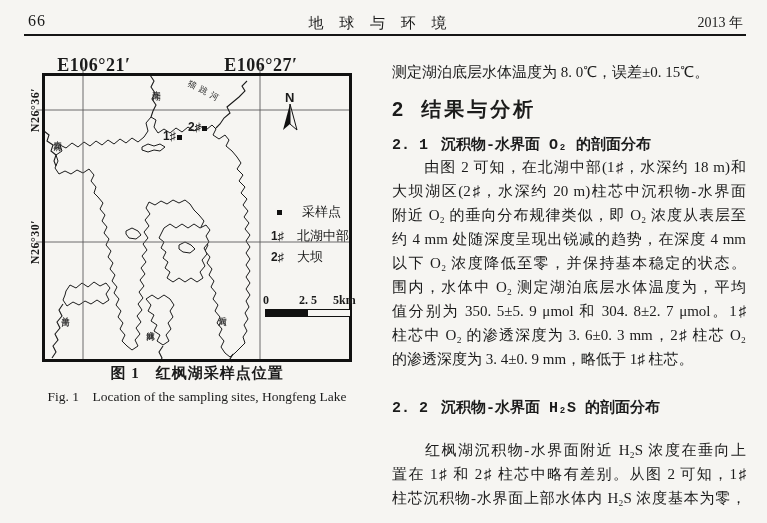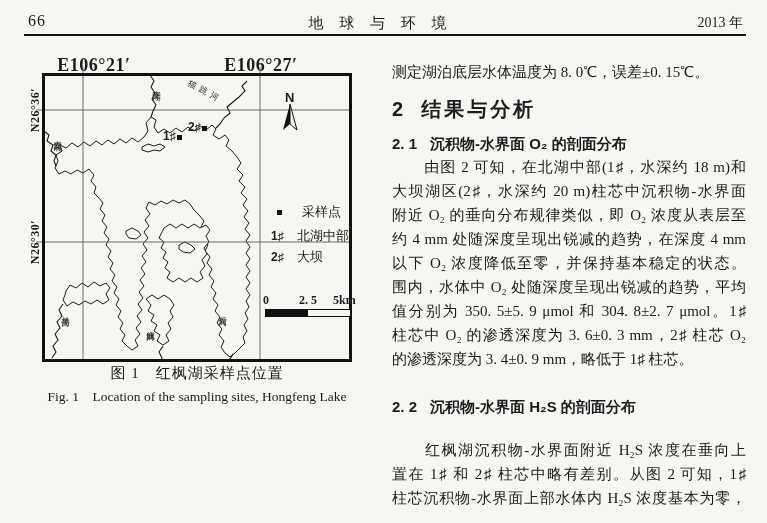--- a/index.html
+++ b/index.html
@@ -18,31 +18,31 @@
   .riverlab{font-size:8.5px;color:#2a2a2a;writing-mode:vertical-rl;letter-spacing:1px;line-height:9px;}
   .riverlab-diag{font-size:8.5px;color:#2a2a2a;letter-spacing:4px;transform:rotate(28deg);white-space:nowrap;}
   .sitelab{font-size:12px;font-weight:bold;font-family:"Liberation Sans",sans-serif;}
   .sq{width:5px;height:5px;background:#111;}
   .legtext{font-size:13px;white-space:nowrap;}
   .legkey{font-size:12px;font-weight:bold;font-family:"Liberation Sans",sans-serif;}
   .scalelab{font-size:12px;font-weight:bold;}
   .scalebar{left:265px;top:309px;width:84px;height:6px;border:1px solid #111;background:#f6f5f2;}
   .scalebar .fill{width:50%;height:100%;background:#111;}
   .north-n{font-size:13px;font-weight:bold;font-family:"Liberation Sans",sans-serif;}
-  .cap-cn{left:47px;top:364px;width:300px;text-align:center;font-size:15px;letter-spacing:1px;}
+  .cap-cn{left:47px;top:364px;width:300px;text-align:center;font-size:15px;letter-spacing:1px;font-weight:bold;}
   .cap-en{left:27px;top:388px;width:340px;text-align:center;font-size:13.5px;}
   
   .bodyline{font-size:15px;line-height:24px;height:24px;text-align:justify;text-align-last:justify;white-space:nowrap;}
   .bodyline.short{text-align-last:left;}
   .colL{left:27px;top:419px;width:347px;}
   .colR{left:392px;width:354px;}
   .h2row{font-family:"Liberation Sans",sans-serif;font-weight:bold;font-size:20px;white-space:nowrap;}
   .h2row .num{margin-right:18px;}
   .h2row .ttl{letter-spacing:3px;}
-  .h3row{font-family:Liberation Sans, sans-serif;font-weight:bold;font-size:15px;white-space:nowrap;}
+  .h3row{font-family:Liberation Mono, monospace;font-weight:bold;font-size:15px;white-space:nowrap;}
   .h3row .num{margin-right:13px;}
   svg{display:block;overflow:visible;}
 </style>
 </head>
 <body>
 
 <div class="page">
 
   <div class="abs hdr-num">66</div>
   <div class="abs hdr-title">地 球 与 环 境</div>
@@ -132,21 +132,21 @@
   <div class="abs colR h3row" style="top:135px;">
     <span class="num">2. 1</span><span>沉积物-水界面 O₂ 的剖面分布</span>
   </div>
 
   <div class="abs colR" style="top:155px;">
     <div class="bodyline">　　由图 2 可知，在北湖中部(1♯，水深约 18 m)和</div>
     <div class="bodyline">大坝湖区(2♯，水深约 20 m)柱芯中沉积物-水界面</div>
     <div class="bodyline">附近 O₂ 的垂向分布规律类似，即 O₂ 浓度从表层至</div>
     <div class="bodyline">约 4 mm 处随深度呈现出锐减的趋势，在深度 4 mm</div>
     <div class="bodyline">以下 O₂ 浓度降低至零，并保持基本稳定的状态。</div>
-    <div class="bodyline">围内，水体中 O₂ 处随深度呈现出锐减的趋势，平均</div>
+    <div class="bodyline">围内，水体中 O₂ 测定湖泊底层水体温度为，平均</div>
     <div class="bodyline">值分别为 350. 5±5. 9 μmol 和 304. 8±2. 7 μmol。1♯</div>
     <div class="bodyline">柱芯中 O₂ 的渗透深度为 3. 6±0. 3 mm，2♯ 柱芯 O₂</div>
     <div class="bodyline short">的渗透深度为 3. 4±0. 9 mm，略低于 1♯ 柱芯。</div>
   </div>
 
   <div class="abs colR h3row" style="top:398px;">
     <span class="num">2. 2</span><span>沉积物-水界面 H₂S 的剖面分布</span>
   </div>
 
   <div class="abs colR" style="top:438px;">

